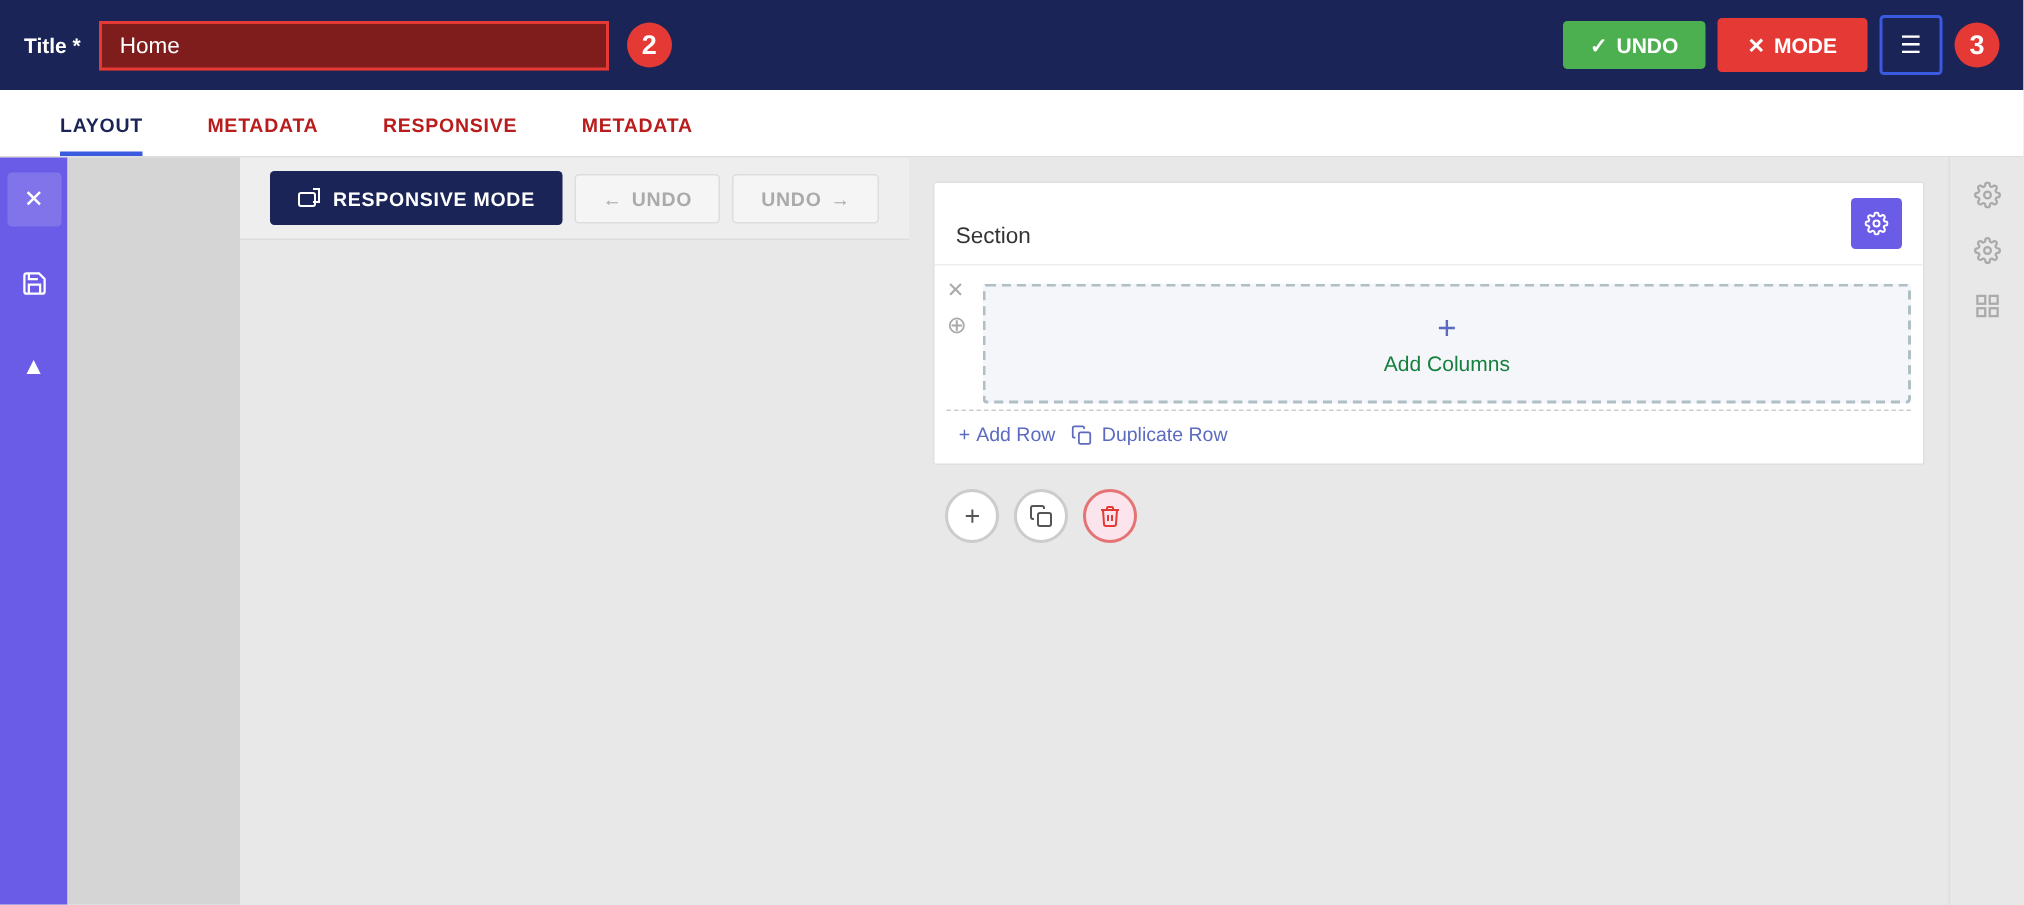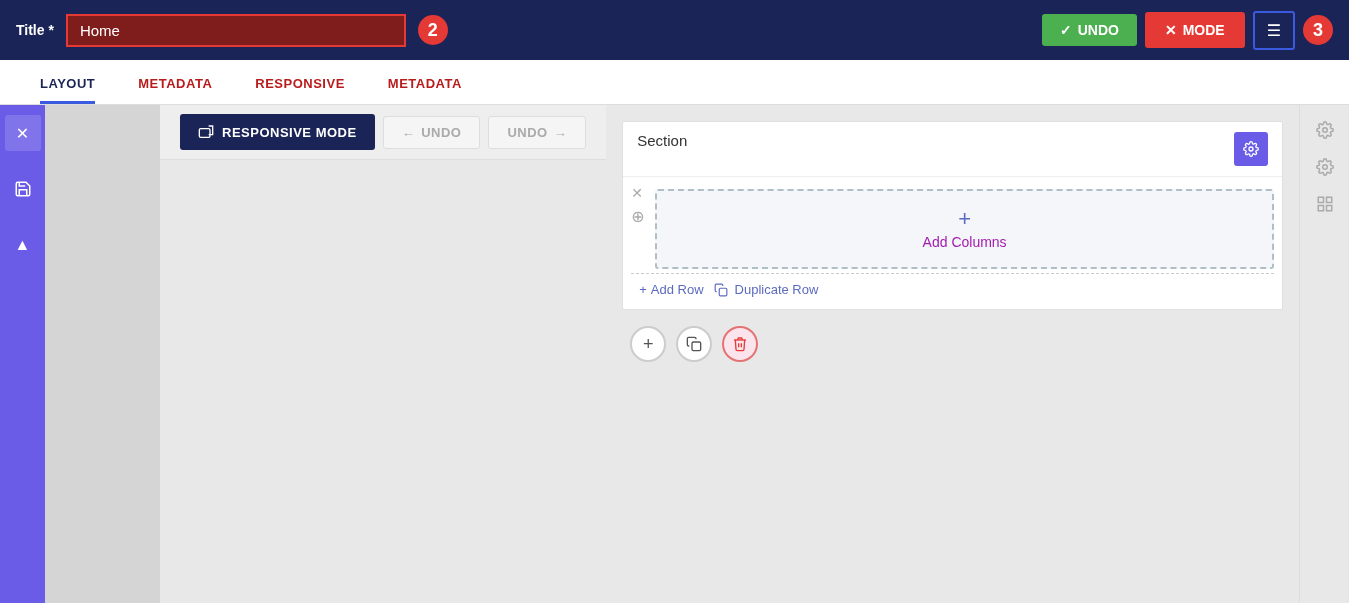--- a/index.html
+++ b/index.html
@@ -220,21 +220,21 @@
     
     .section-container {
       margin: 16px 16px 0 0;
       background: #fff;
       border: 1px solid #e0e0e0;
       border-radius: 2px;
       flex-shrink: 0;
     }
     .section-header {
       display: flex;
-      align-items: flex-start;
+      align-items: flex-end;
       justify-content: space-between;
       padding: 10px 14px;
       border-bottom: 1px solid #eee;
     }
     .section-title {
       font-size: 15px;
       color: #333;
       font-weight: 500;
     }
     .section-settings-btn {
@@ -289,21 +289,21 @@
       flex-direction: column;
       gap: 4px;
     }
     .add-columns-icon {
       font-size: 22px;
       color: #5c6bc0;
       line-height: 1;
     }
     .add-columns-text {
       font-size: 14px;
-      color: #a21caf;
+      color: #15803d;
     }
 
     
     .row-actions {
       display: flex;
       align-items: center;
       gap: 10px;
       padding: 8px 8px 0 8px;
       border-top: 1px dashed #ccc;
       margin-top: 4px;

